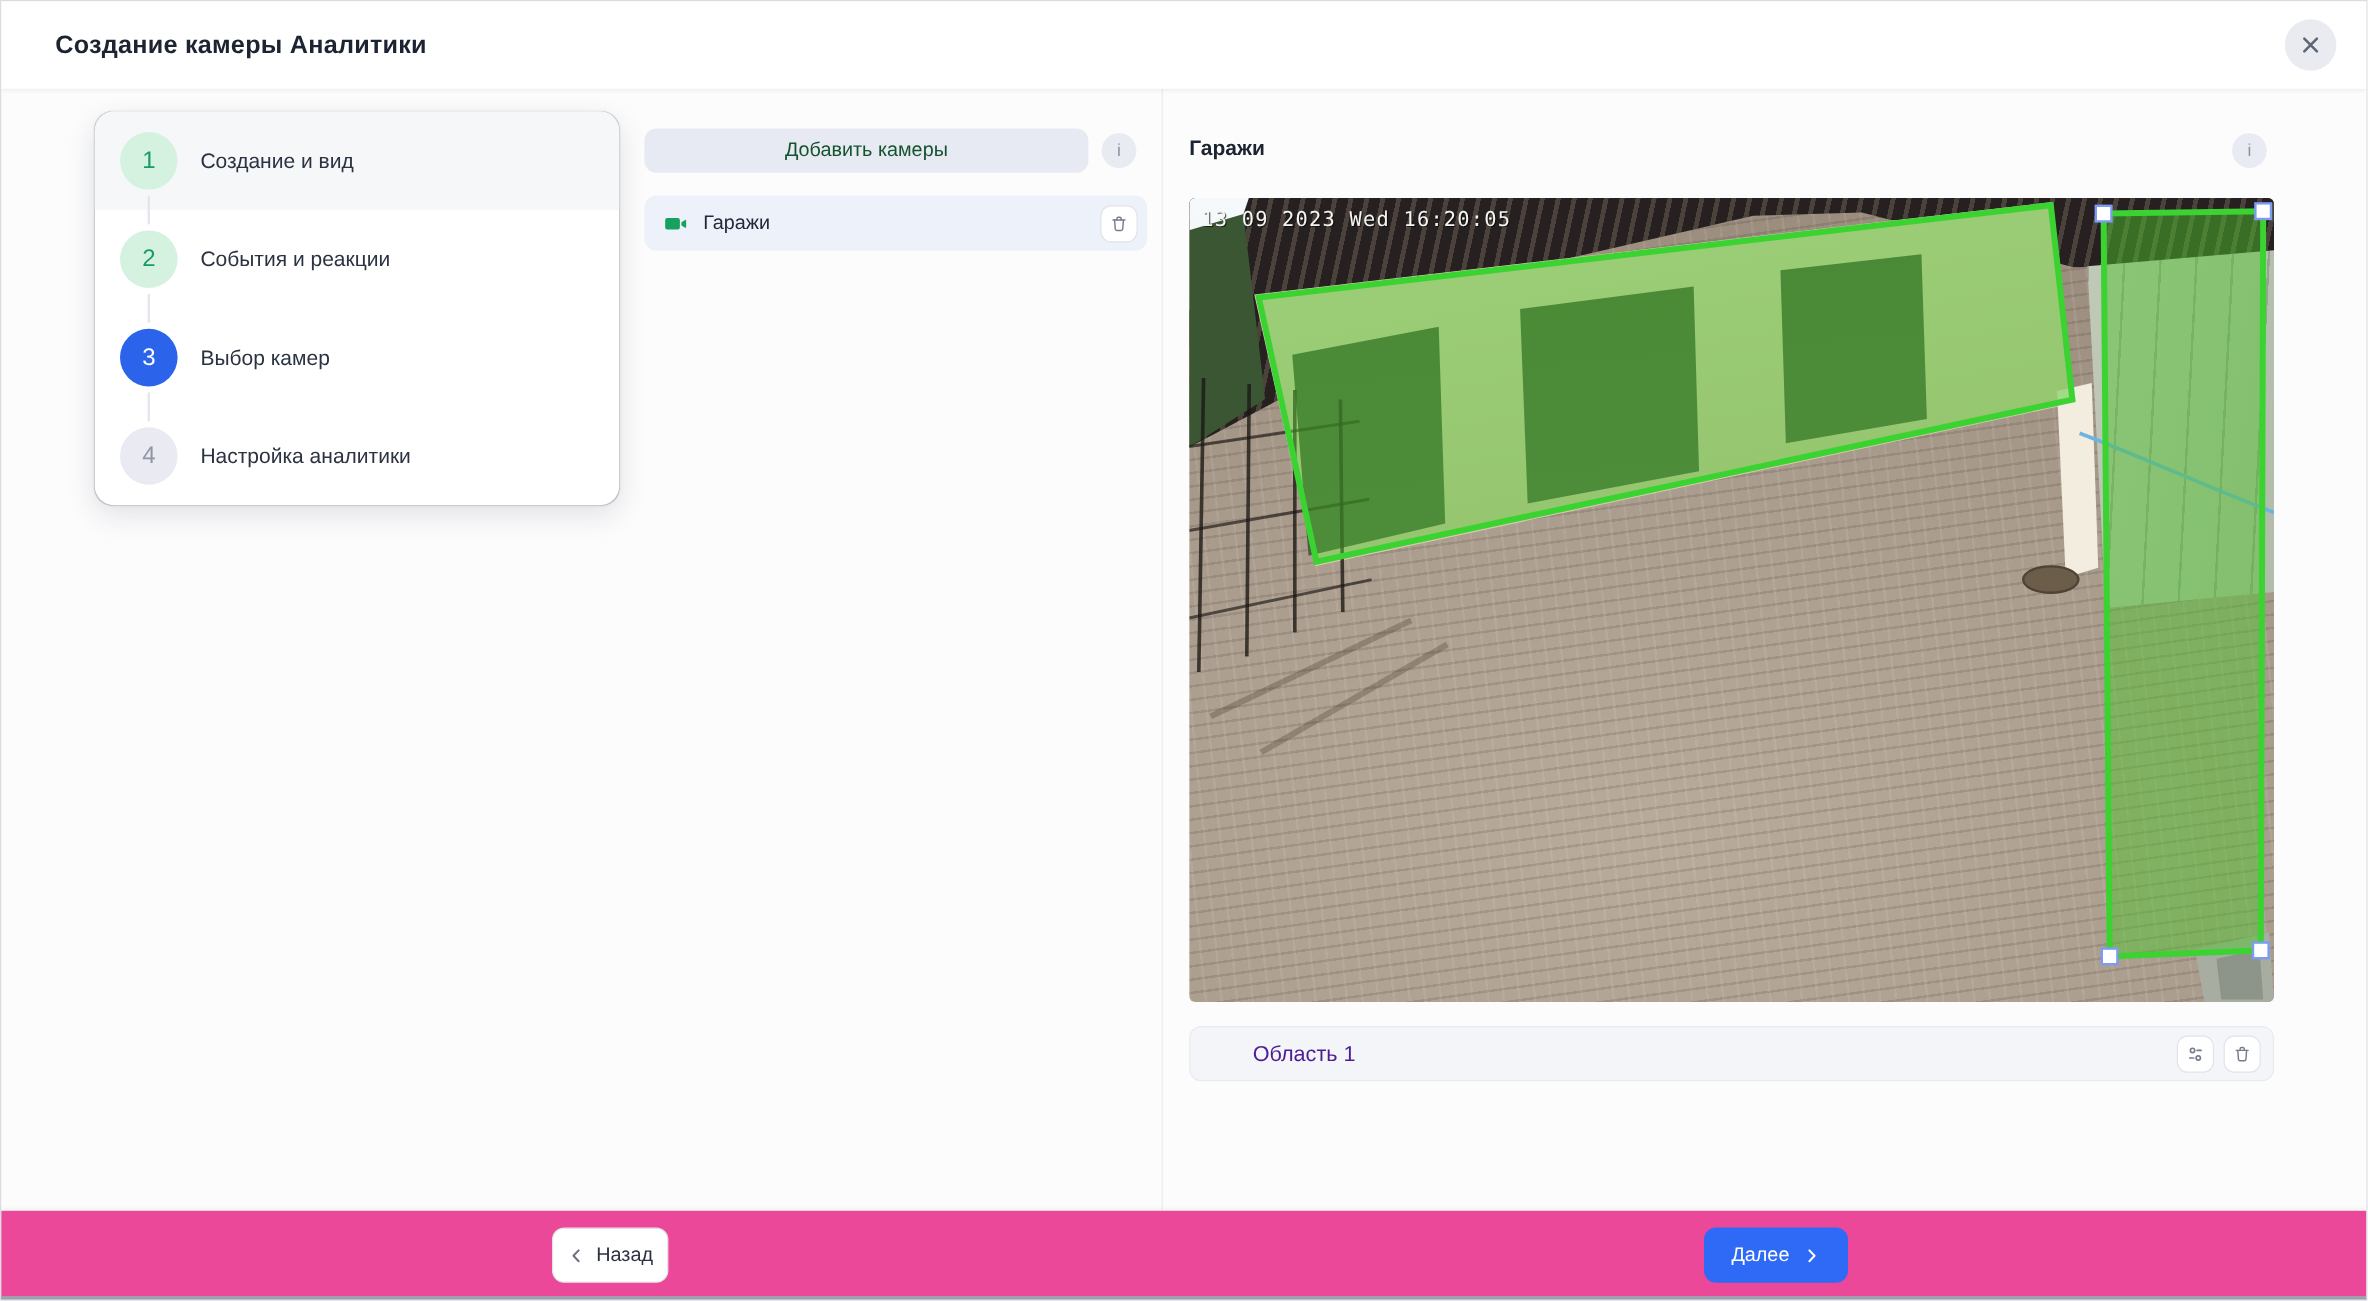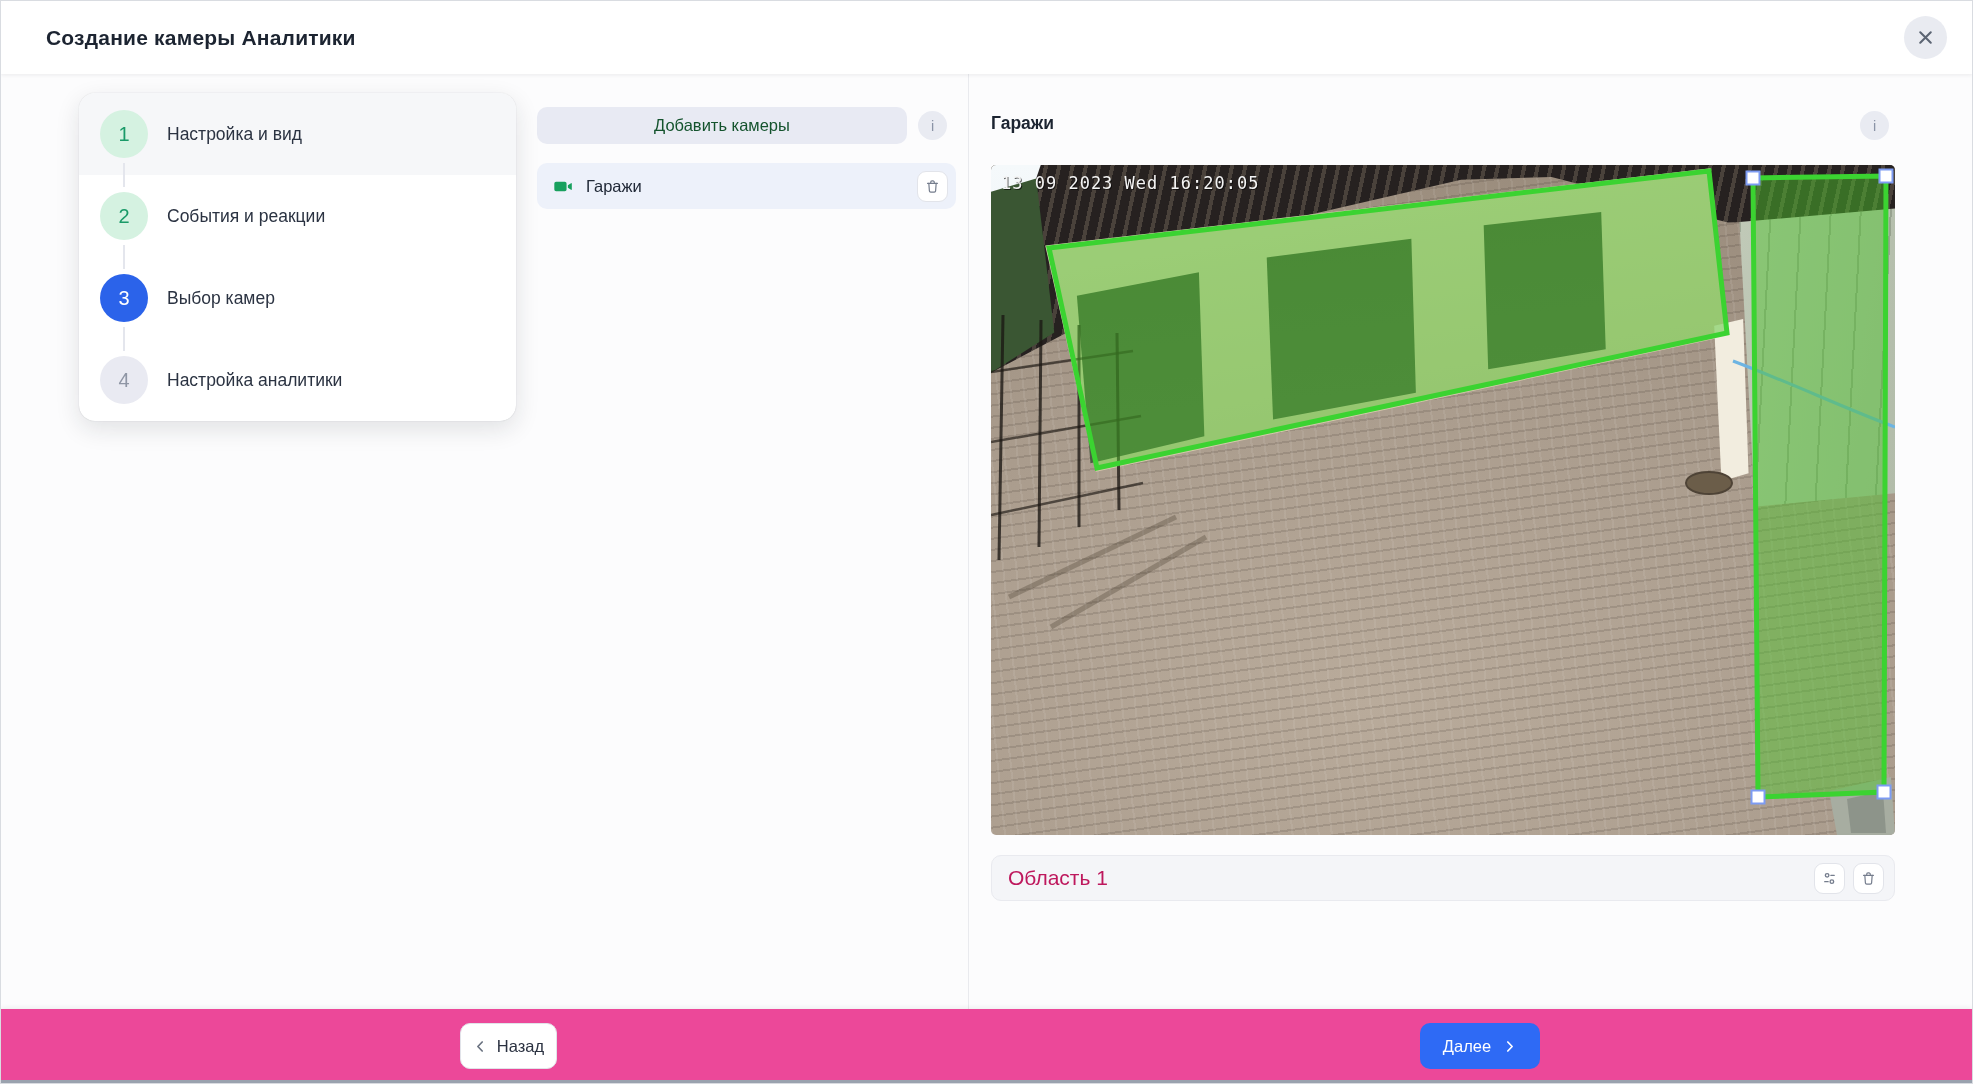--- a/index.html
+++ b/index.html
@@ -55,21 +55,21 @@
   .door-a,.door-b,.door-c{background:linear-gradient(175deg,#43543c,#5a6b50);}
   .containers{clip-path:polygon(82.8% 8.5%,100% 6.5%,100% 49%,84.5% 51%);
     background:
       repeating-linear-gradient(93deg, rgba(60,75,55,.25) 0 2px, transparent 2px 30px),
       linear-gradient(100deg,#ebefe5 0%,#c3ccba 70%,#aeb8a6 100%);}
   .sunpatch{clip-path:polygon(80% 24%,83.2% 23%,83.8% 46%,80.8% 47.2%);background:#f2eddf;}
   .scene-svg,.overlay-svg{position:absolute;inset:0;width:100%;height:100%;}
   .timestamp{position:absolute;left:10px;top:8px;font-family:"DejaVu Sans Mono",monospace;font-size:17px;color:#f4f4f4;text-shadow:1px 1px 0 rgba(0,0,0,.6);letter-spacing:1px;}
 
   .region-row{position:absolute;left:990px;width:904px;background:#f4f5f8;border:1px solid #e9eaef;border-radius:10px;display:flex;align-items:center;gap:8px;padding:0 10px 0 16px;box-sizing:border-box;cursor:pointer;}
-  .region-row .rlabel{font-size:21px;color:#be185d;margin-right:auto;}
+  .region-row .rlabel{font-size:18px;color:#4c1d95;margin-right:auto;margin-left:36px;}
   .region-1{top:854px;height:46px;}
   .region-2{top:908px;height:52px;background:#fff;border:2px solid var(--accent);}
 
   
   .footer{position:absolute;left:0;right:0;bottom:0;height:74px;background:#ec4899;box-shadow:0 -1px 5px rgba(20,25,35,.07);border-bottom:3px solid #9aa2ae;box-sizing:border-box;z-index:30;}
   .back-btn{position:absolute;left:459px;top:14px;width:97px;height:46px;border-radius:10px;background:#fff;border:1px solid #e1e3e9;font-size:16.5px;color:#2a3140;font-family:inherit;display:flex;align-items:center;justify-content:center;gap:9px;cursor:pointer;}
   .next-btn{position:absolute;left:1419px;top:14px;width:120px;height:46px;border-radius:10px;background:var(--accent-btn);border:none;color:#fff;font-size:16.5px;font-family:inherit;display:flex;align-items:center;justify-content:center;gap:11px;cursor:pointer;}
 </style>
 </head>
 <body>
@@ -83,21 +83,21 @@
         <svg width="21" height="21" viewBox="0 0 20 20">
             <path d="M5 5l10 10M15 5 5 15" stroke="#5c6573" stroke-width="2" stroke-linecap="round"></path>
           </svg>
       </span>
     </button>
   </div>
 
   <div class="stepper-card">
     <div class="step first done">
       <div class="bubble">1</div>
-      <div class="lbl">Настройка и вид</div>
+      <div class="lbl">Создание и вид</div>
     </div>
     <div class="step done">
       <div class="bubble">2</div>
       <div class="lbl">События и реакции</div>
     </div>
     <div class="step active">
       <div class="bubble">3</div>
       <div class="lbl">Выбор камер</div>
     </div>
     <div class="step pending">

